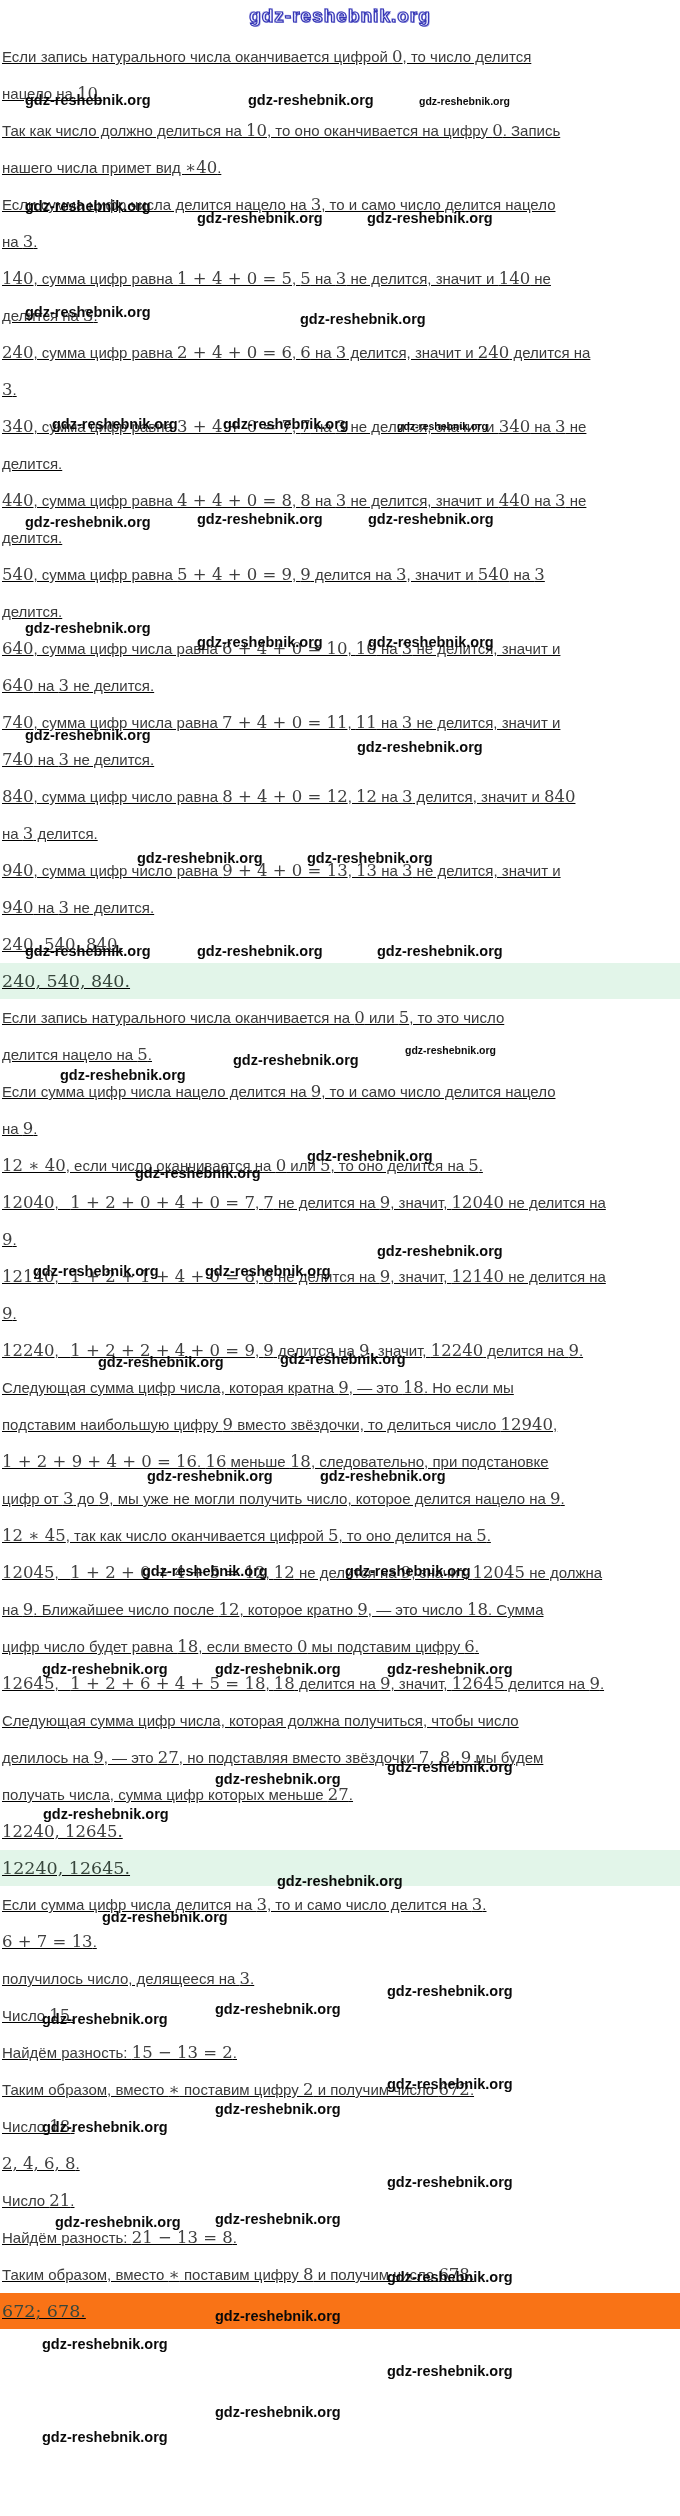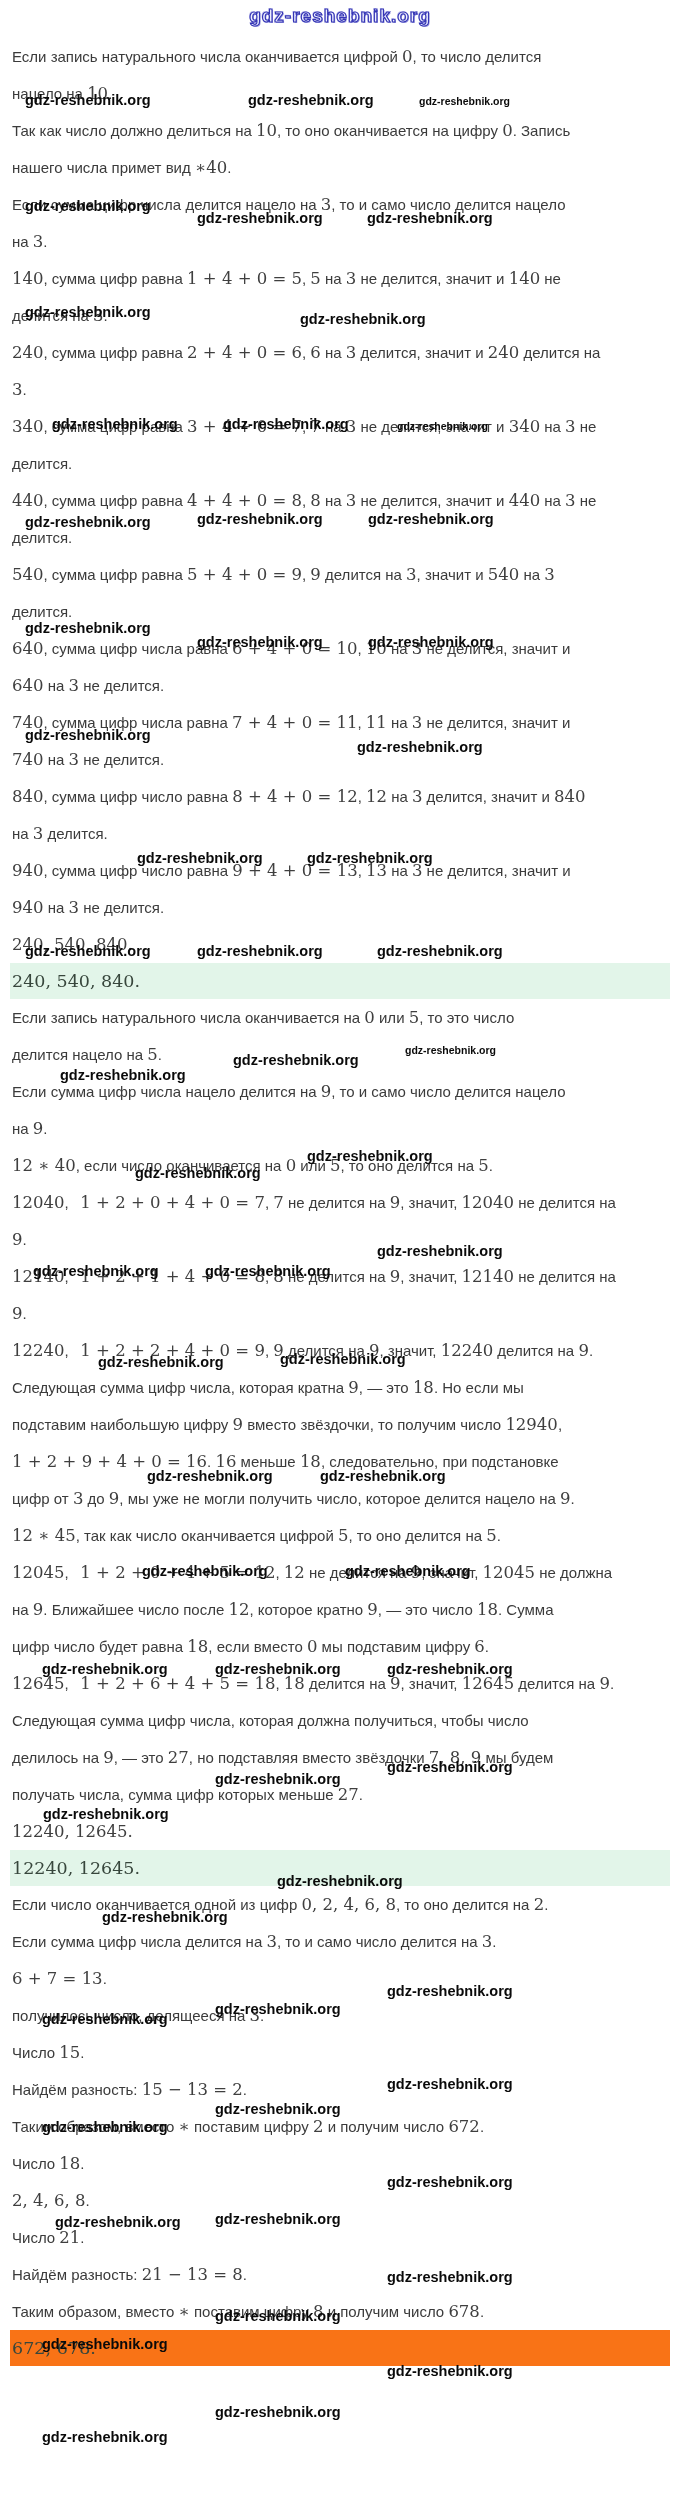--- a/index.html
+++ b/index.html
@@ -3,21 +3,21 @@
 <meta charset="utf-8">
 <style>
   html,body{margin:0;padding:0;background:#ffffff;}
   body{width:680px;font-family:"Liberation Sans",sans-serif;}
   #page{position:relative;width:680px;height:2516px;overflow:hidden;background:#ffffff;}
   #logo{height:33px;padding-top:5px;text-align:center;
         font-family:"Liberation Sans",sans-serif;font-weight:bold;font-size:19px;
         letter-spacing:1px;color:#eef0ff;
         -webkit-text-stroke:1.2px #3535b5;
         text-shadow:1px 1px 0 #9a9ae0, -1px -1px 0 #c8c8f0;}
-  #content{position:relative;padding:0 12px;}
+  #content{position:relative;padding:0 2px;text-decoration:underline;}
   .para{color:#3b3b3b;}
   .line{height:37px;line-height:37px;white-space:nowrap;font-size:15px;}
   .txt{font-family:"Liberation Sans",sans-serif;font-size:15px;color:#3b3b3b;}
   .math{font-family:"DejaVu Serif","Liberation Serif",serif;font-size:16.5px;color:#3f3f3f;}
   .para.hl{margin:0 -2px;padding:0 2px;}
   .para.hl .line{height:36px;line-height:36px;}
   .para.hl .math{font-size:17.5px;color:#37463c;}
   #wm-layer{position:absolute;left:0;top:0;width:680px;height:2516px;pointer-events:none;}
   .wm{position:absolute;font-family:"Liberation Sans",sans-serif;font-weight:bold;
       font-size:14.5px;color:#0a0a0a;white-space:nowrap;line-height:1;}
@@ -100,21 +100,21 @@
       </div>
       <div class="para">
         <div class="line"><span class="math">12140</span><span class="txt">,  </span><span class="math">1 + 2 + 1 + 4 + 0 = 8</span><span class="txt">, </span><span class="math">8</span><span class="txt"> не делится на </span><span class="math">9</span><span class="txt">, значит, </span><span class="math">12140</span><span class="txt"> не делится на</span></div>
         <div class="line"><span class="math">9</span><span class="txt">.</span></div>
       </div>
       <div class="para">
         <div class="line"><span class="math">12240</span><span class="txt">,  </span><span class="math">1 + 2 + 2 + 4 + 0 = 9</span><span class="txt">, </span><span class="math">9</span><span class="txt"> делится на </span><span class="math">9</span><span class="txt">, значит, </span><span class="math">12240</span><span class="txt"> делится на </span><span class="math">9</span><span class="txt">.</span></div>
       </div>
       <div class="para">
         <div class="line"><span class="txt">Следующая сумма цифр числа, которая кратна </span><span class="math">9</span><span class="txt">, — это </span><span class="math">18</span><span class="txt">. Но если мы</span></div>
-        <div class="line"><span class="txt">подставим наибольшую цифру </span><span class="math">9</span><span class="txt"> вместо звёздочки, то получим число </span><span class="math">12940</span><span class="txt">,</span></div>
+        <div class="line"><span class="txt">подставим наибольшую цифру </span><span class="math">9</span><span class="txt"> вместо звёздочки, то делиться число </span><span class="math">12940</span><span class="txt">,</span></div>
         <div class="line"><span class="math">1 + 2 + 9 + 4 + 0 = 16</span><span class="txt">. </span><span class="math">16</span><span class="txt"> меньше </span><span class="math">18</span><span class="txt">, следовательно, при подстановке</span></div>
         <div class="line"><span class="txt">цифр от </span><span class="math">3</span><span class="txt"> до </span><span class="math">9</span><span class="txt">, мы уже не могли получить число, которое делится нацело на </span><span class="math">9</span><span class="txt">.</span></div>
       </div>
       <div class="para">
         <div class="line"><span class="math">12 ∗ 45</span><span class="txt">, так как число оканчивается цифрой </span><span class="math">5</span><span class="txt">, то оно делится на </span><span class="math">5</span><span class="txt">.</span></div>
       </div>
       <div class="para">
         <div class="line"><span class="math">12045</span><span class="txt">,  </span><span class="math">1 + 2 + 0 + 4 + 5 = 12</span><span class="txt">, </span><span class="math">12</span><span class="txt"> не делится на </span><span class="math">9</span><span class="txt">, значит, </span><span class="math">12045</span><span class="txt"> не должна</span></div>
         <div class="line"><span class="txt">на </span><span class="math">9</span><span class="txt">. Ближайшее число после </span><span class="math">12</span><span class="txt">, которое кратно </span><span class="math">9</span><span class="txt">, — это число </span><span class="math">18</span><span class="txt">. Сумма</span></div>
         <div class="line"><span class="txt">цифр число будет равна </span><span class="math">18</span><span class="txt">, если вместо </span><span class="math">0</span><span class="txt"> мы подставим цифру </span><span class="math">6</span><span class="txt">.</span></div>
@@ -125,23 +125,20 @@
       <div class="para">
         <div class="line"><span class="txt">Следующая сумма цифр числа, которая должна получиться, чтобы число</span></div>
         <div class="line"><span class="txt">делилось на </span><span class="math">9</span><span class="txt">, — это </span><span class="math">27</span><span class="txt">, но подставляя вместо звёздочки </span><span class="math">7, 8, 9</span><span class="txt"> мы будем</span></div>
         <div class="line"><span class="txt">получать числа, сумма цифр которых меньше </span><span class="math">27</span><span class="txt">.</span></div>
       </div>
       <div class="para">
         <div class="line"><span class="math">12240, 12645.</span></div>
       </div>
       <div class="para hl" style="background: rgb(226, 245, 233);">
         <div class="line"><span class="math">12240, 12645.</span></div>
-      </div>
-      <div class="para">
-        <div class="line"><span class="txt">Если число оканчивается одной из цифр </span><span class="math">0, 2, 4, 6, 8</span><span class="txt">, то оно делится на </span><span class="math">2</span><span class="txt">.</span></div>
       </div>
       <div class="para">
         <div class="line"><span class="txt">Если сумма цифр числа делится на </span><span class="math">3</span><span class="txt">, то и само число делится на </span><span class="math">3</span><span class="txt">.</span></div>
       </div>
       <div class="para">
         <div class="line"><span class="math">6 + 7 = 13</span><span class="txt">.</span></div>
       </div>
       <div class="para">
         <div class="line"><span class="txt">получилось число, делящееся на </span><span class="math">3</span><span class="txt">.</span></div>
       </div>

